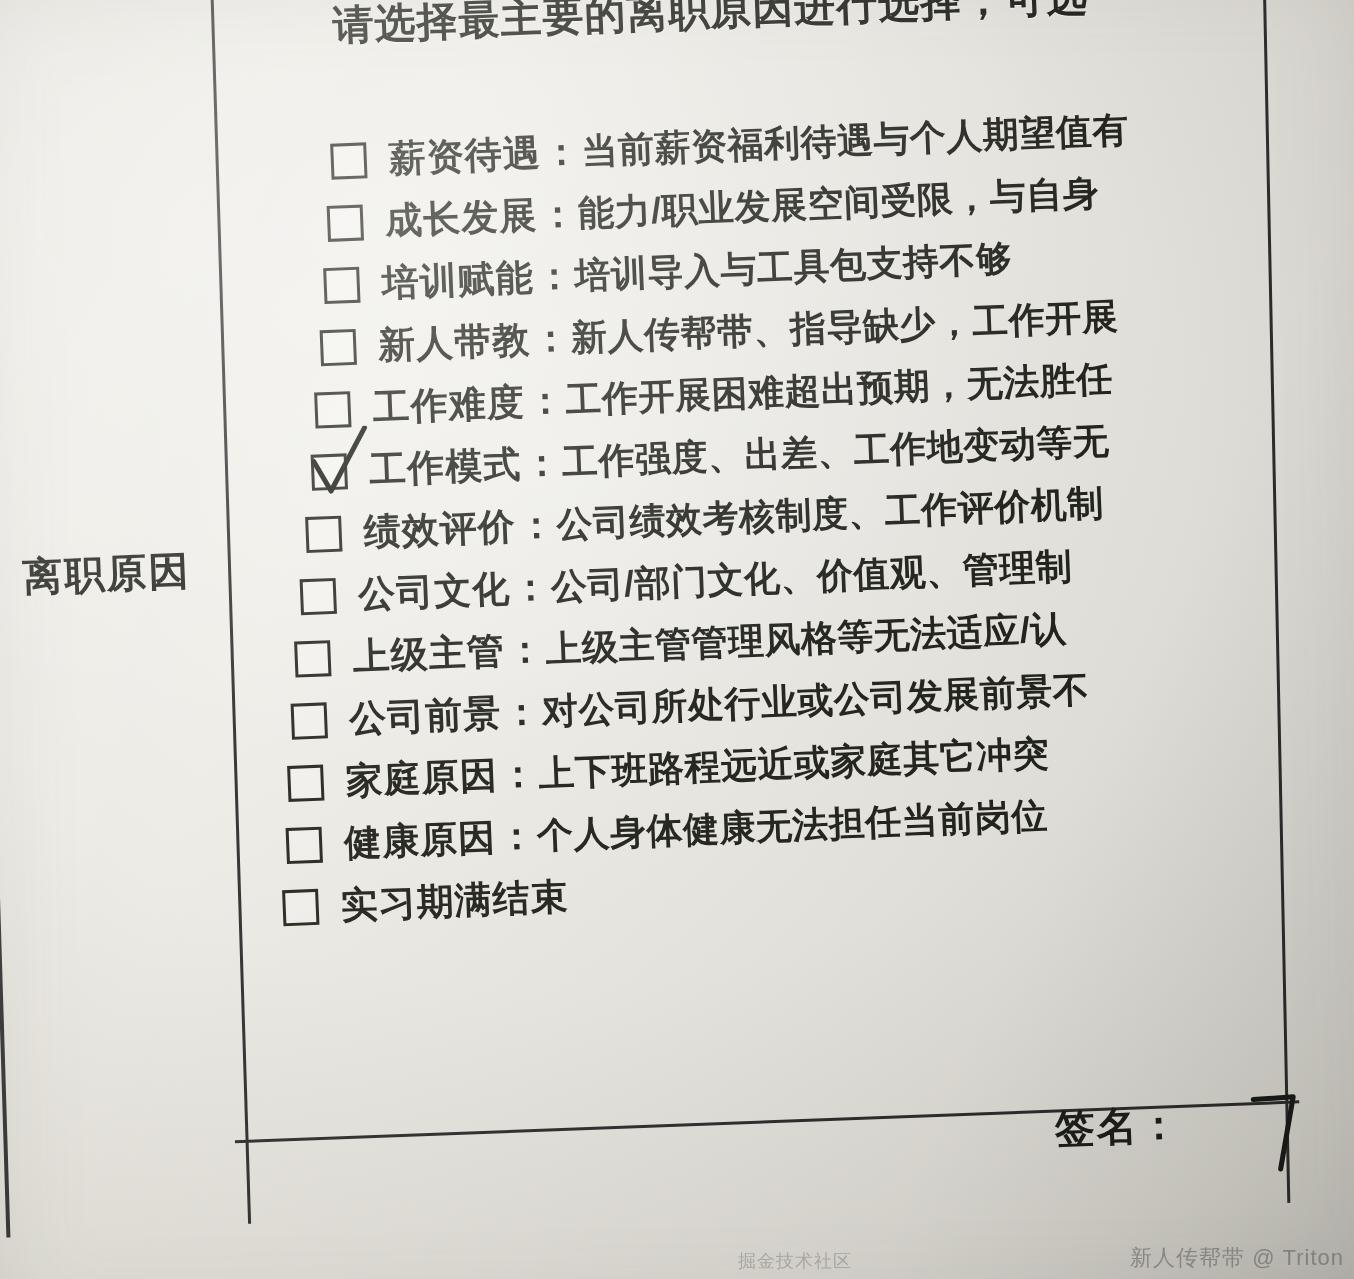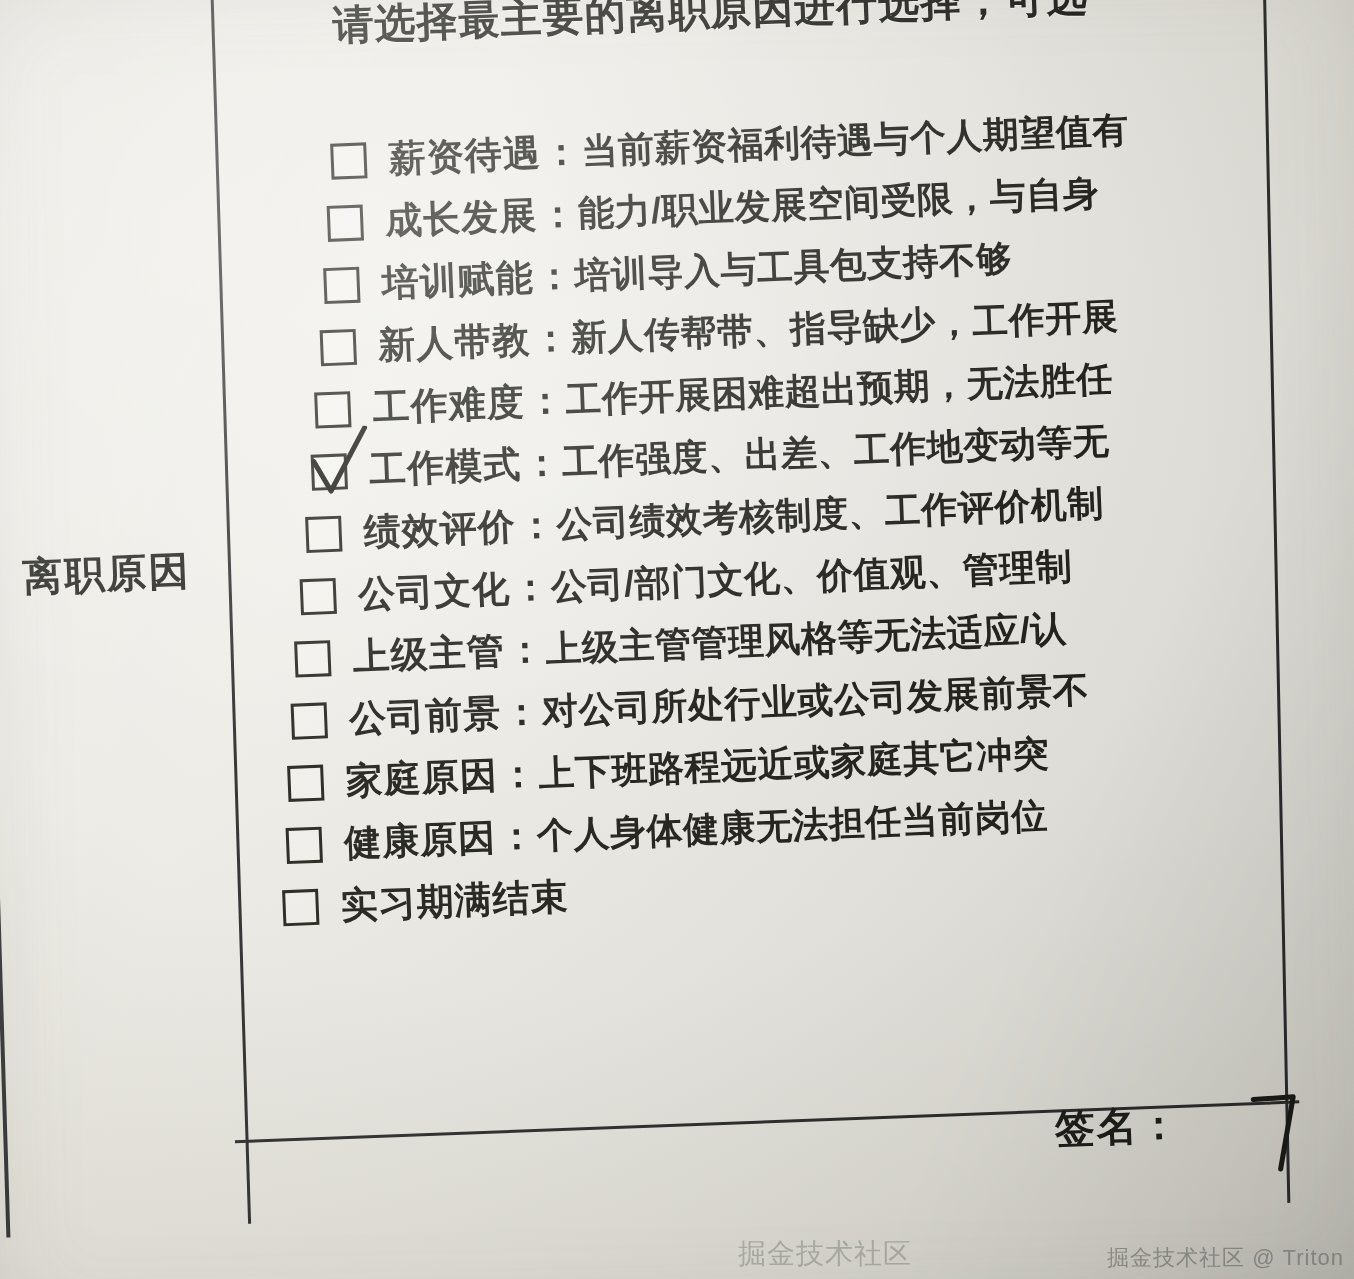--- a/index.html
+++ b/index.html
@@ -168,21 +168,21 @@
     bottom: 6px;
     font-size: 22px;
     color: rgba(90,90,88,0.55);
     letter-spacing: 1px;
     white-space: nowrap;
   }
   .wm-left {
     position: absolute;
     left: 738px;
     bottom: 6px;
-    font-size: 28px;
+    font-size: 18px;
     color: rgba(110,110,105,0.42);
     letter-spacing: 1px;
     white-space: nowrap;
     margin-top: 36px;
   }
 </style>
 </head>
 <body>
 
 <div id="page">
@@ -298,14 +298,14 @@
 
     <div class="signature">签名：</div>
     <svg class="sig-stroke" viewBox="0 0 54 80">
       <path d="M4 6 L44 4 L30 76" fill="none" stroke="#1b1b18" stroke-width="5" stroke-linecap="round" stroke-linejoin="round"></path>
     </svg>
 
     <div id="shade"></div>
   </div>
 
   <div class="wm-left">掘金技术社区</div>
-  <div class="watermark">掘金技术社区 @ Triton</div>
+  <div class="watermark">新人传帮带 @ Triton</div>
 </div>
 
 </body></html>

